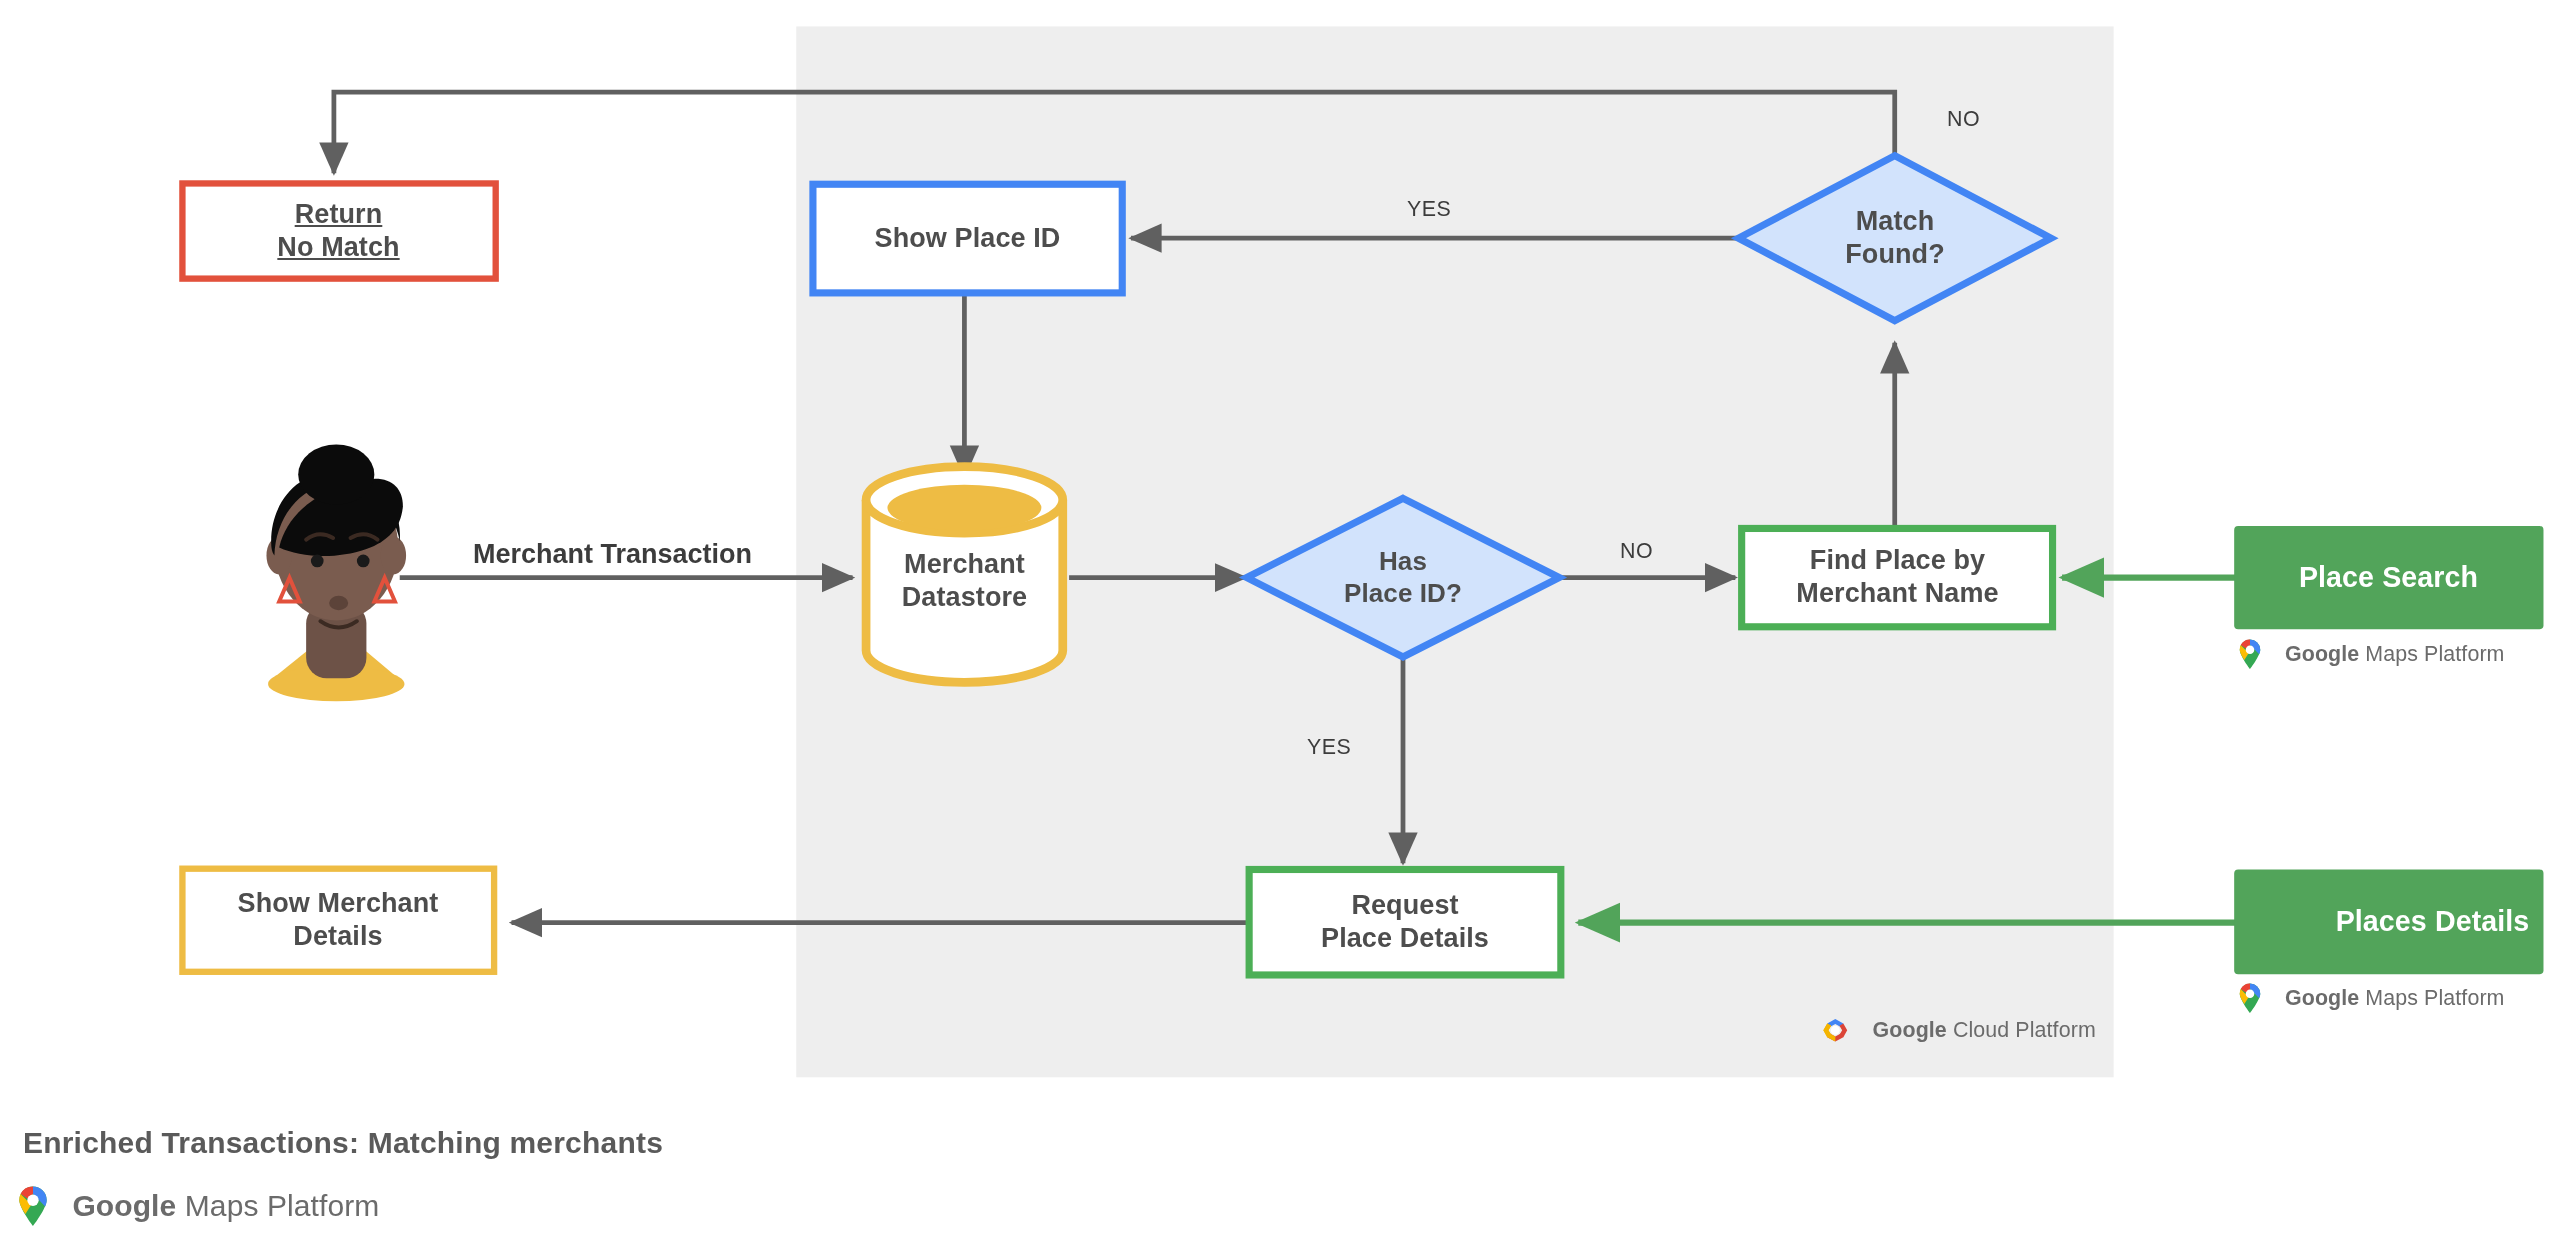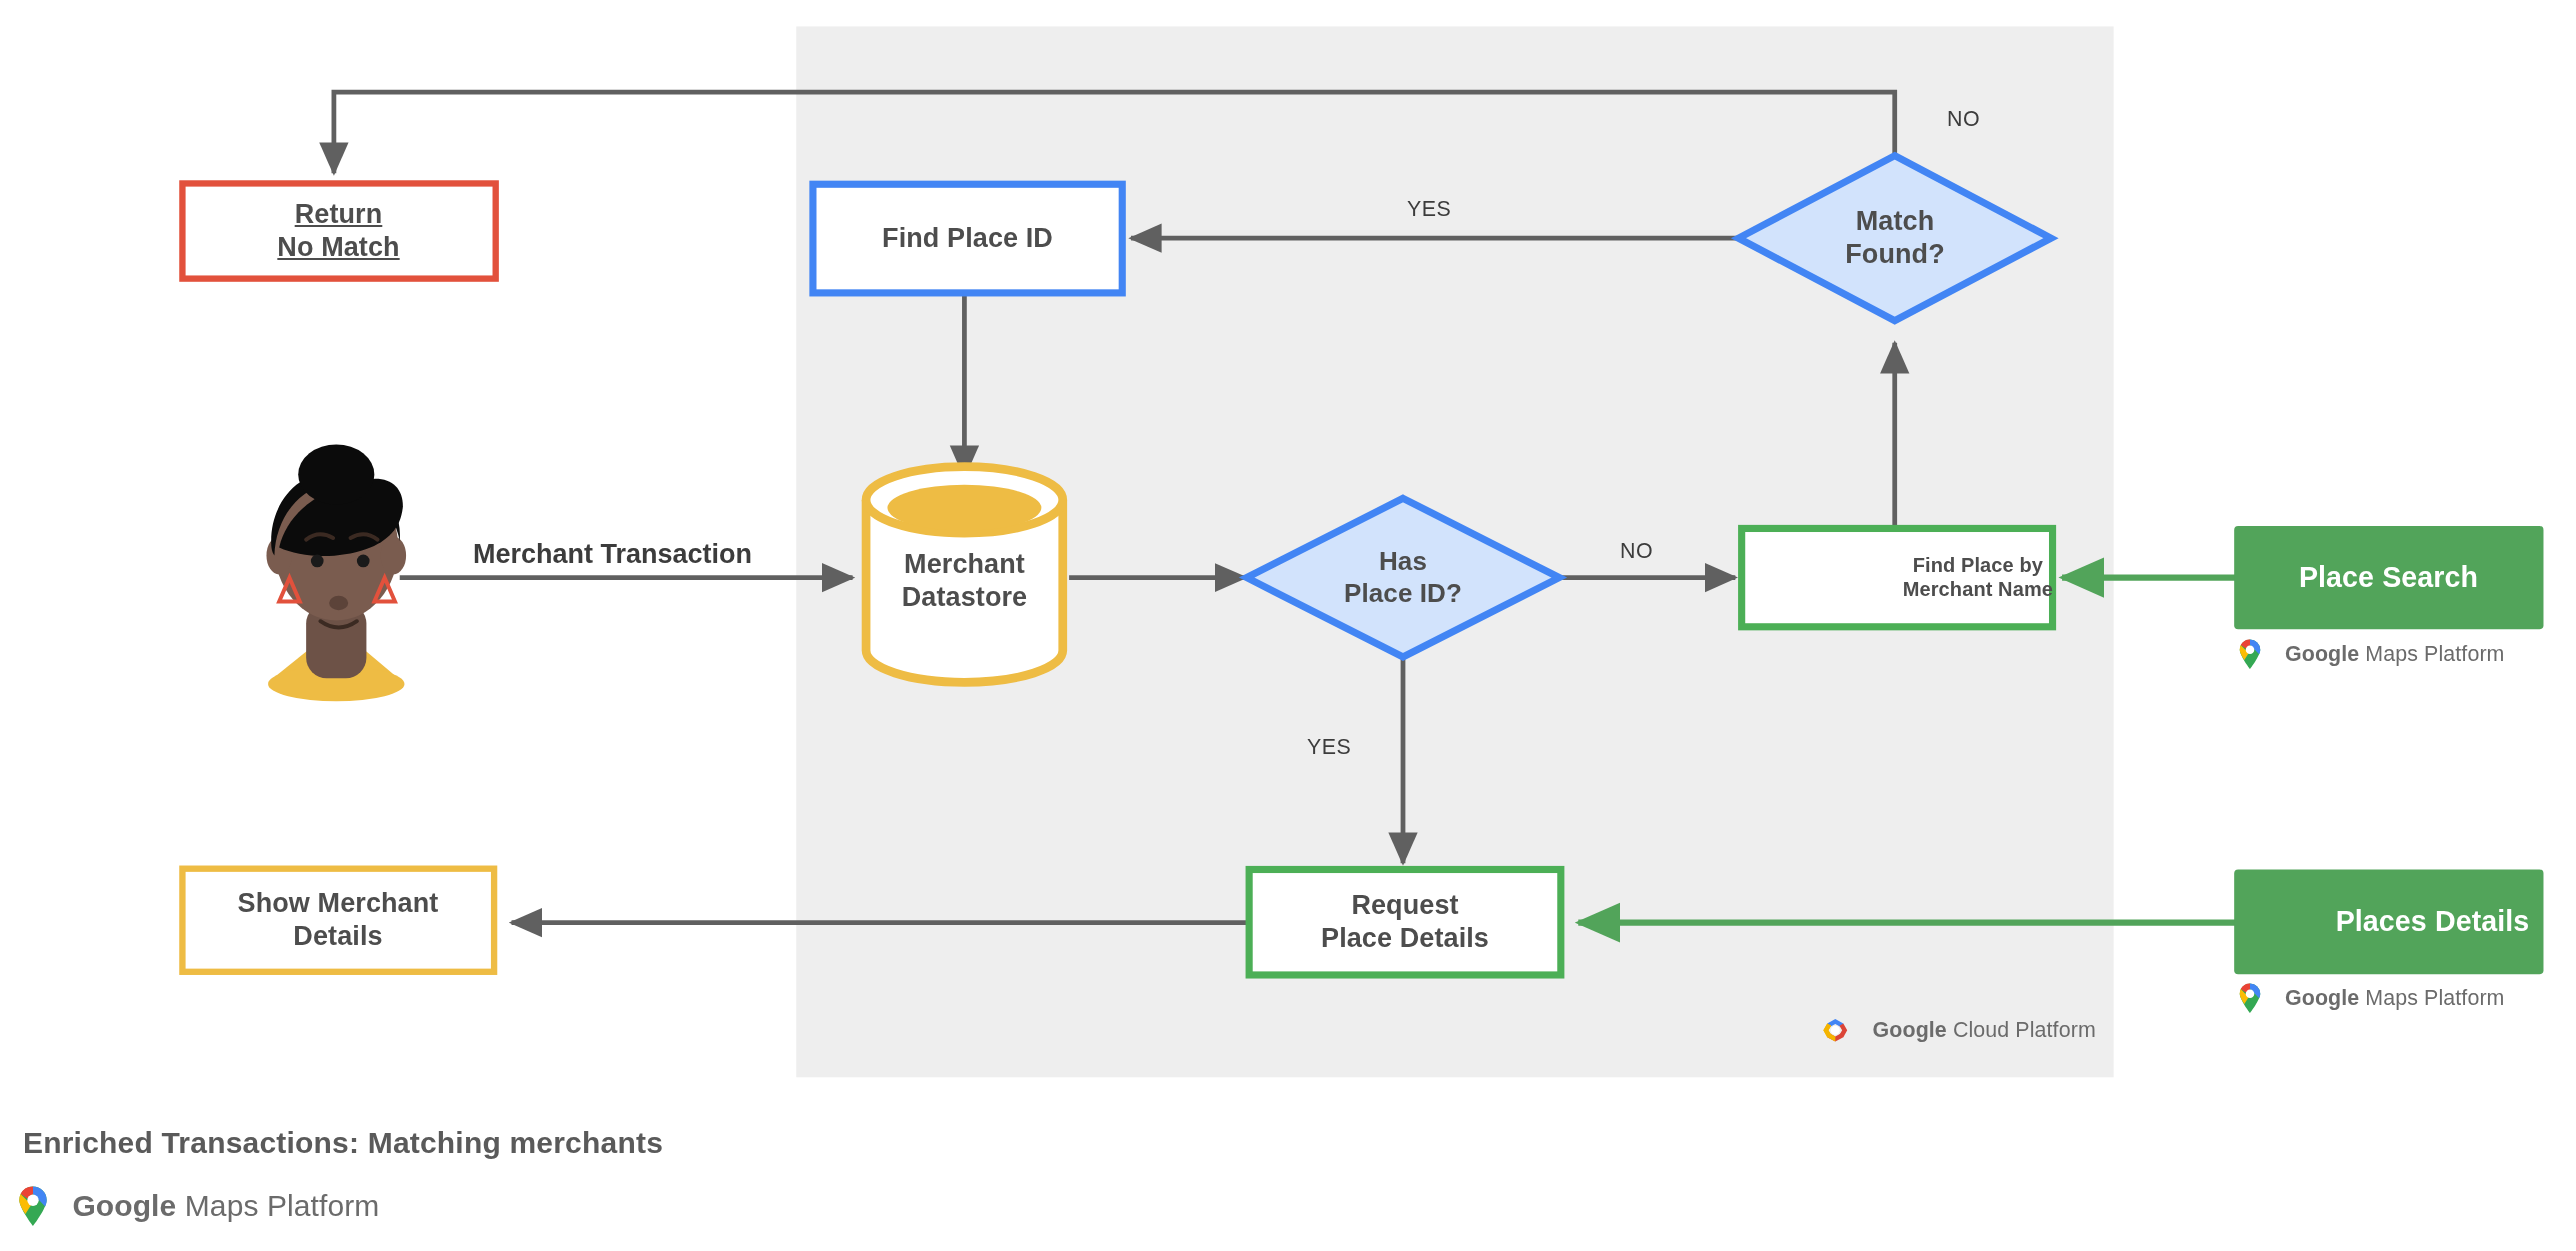--- a/index.html
+++ b/index.html
@@ -136,39 +136,39 @@
       <path d="M472,758 L498,758 L485,728 z" fill="none" stroke="#e2513c" stroke-width="5"></path>
     </g>
   </svg>
 
   <div class="node-label lbl-dark" style="left:182px;top:183px;width:313px;height:95px;font-size:27px;text-decoration:underline;">
     <span style="white-space:pre-line">Return
 No Match</span>
   </div>
 
   <div class="node-label lbl-dark" style="left:813px;top:184px;width:309px;height:109px;font-size:27px;">
-    <span style="white-space:pre-line">Find Place ID</span>
+    <span style="white-space:pre-line">Show Place ID</span>
   </div>
 
   <div class="node-label lbl-dark" style="left:866px;top:533px;width:197px;height:95px;font-size:27px;">
     <span style="white-space:pre-line">Merchant
 Datastore</span>
   </div>
 
   <div class="node-label lbl-dark" style="left:1284px;top:530px;width:238px;height:95px;font-size:26px;">
     <span style="white-space:pre-line">Has
 Place ID?</span>
   </div>
 
   <div class="node-label lbl-dark" style="left:1776px;top:190px;width:238px;height:95px;font-size:27px;">
     <span style="white-space:pre-line">Match
 Found?</span>
   </div>
 
-  <div class="node-label lbl-dark" style="left:1742px;top:528px;width:311px;height:98px;font-size:20px;justify-content:flex-end;">
+  <div class="node-label lbl-dark" style="left:1742px;top:528px;width:311px;height:98px;font-size:27px;">
     <span style="white-space:pre-line">Find Place by
 Merchant Name</span>
   </div>
 
   <div class="node-label lbl-dark" style="left:1249px;top:869px;width:312px;height:105px;font-size:27px;">
     <span style="white-space:pre-line">Request
 Place Details</span>
   </div>
 
   <div class="node-label lbl-dark" style="left:182px;top:868px;width:312px;height:103px;font-size:27px;">

